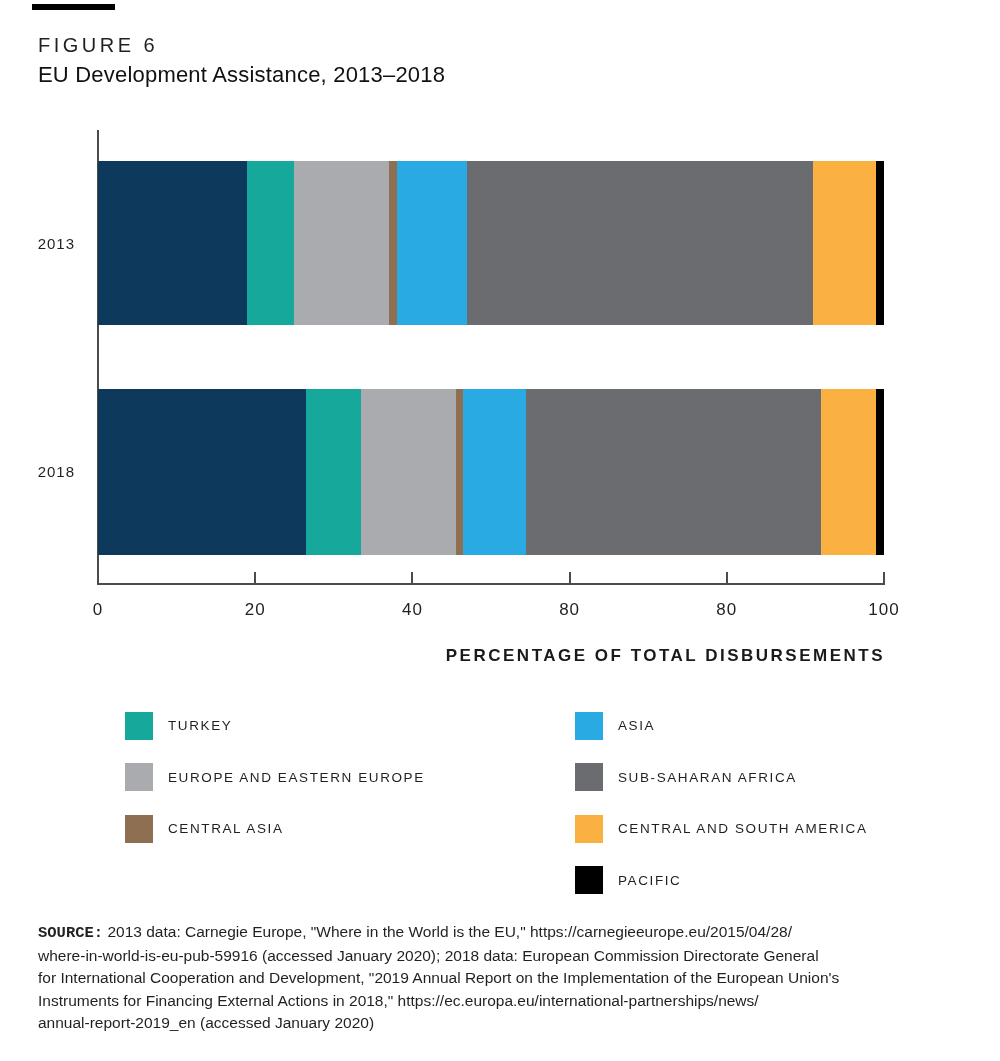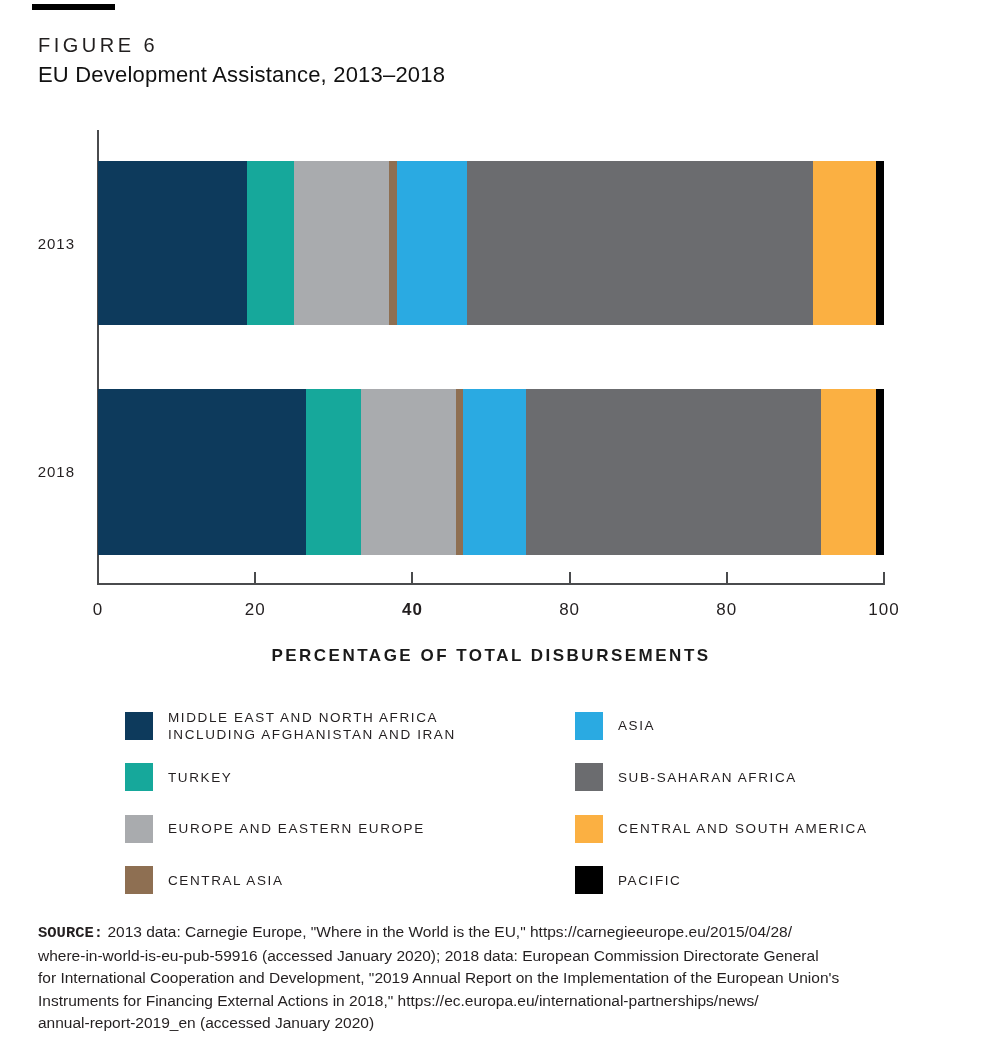--- a/index.html
+++ b/index.html
@@ -38,21 +38,21 @@
   .seg{height:100%;flex:0 0 auto;}
 
   .year-label{
     position:absolute;left:30px;width:45px;text-align:right;
     font-size:15px;letter-spacing:1px;color:#231f20;
   }
   .year-0{top:235px;}
   .year-1{top:463px;}
 
   .x-label{
-    position:absolute;left:97px;top:646px;width:788px;text-align:center;
+    position:absolute;left:97px;top:646px;width:788px;text-align:right;
     font-size:17px;font-weight:700;letter-spacing:2.5px;color:#1a1a1a;
   }
 
   
   .legend-col{position:absolute;top:700px;}
   .legend-col-1{left:125px;}
   .legend-col-2{left:575px;}
   .legend-row{display:flex;align-items:center;height:51.5px;}
   .swatch{width:28px;height:28px;flex:0 0 28px;margin-right:15px;}
   .legend-label{
@@ -79,21 +79,21 @@
 
   <div>
     <div class="y-axis"></div>
     <div class="x-axis"></div>
 
     <div>
         <div class="tick-label" style="left: 98px;">0</div>
         <div class="tick" style="left: 254.2px;"></div>
         <div class="tick-label" style="left: 255.2px;">20</div>
         <div class="tick" style="left: 411.4px;"></div>
-        <div class="tick-label" style="left: 412.4px; font-weight: bold;">40</div>
+        <div class="tick-label" style="left: 412.4px;">40</div>
         <div class="tick" style="left: 568.6px;"></div>
         <div class="tick-label" style="left: 569.6px;">80</div>
         <div class="tick" style="left: 725.8px;"></div>
         <div class="tick-label" style="left: 726.8px;">80</div>
         <div class="tick" style="left: 883px;"></div>
         <div class="tick-label" style="left: 884px;">100</div>
       </div>
 
     <div class="year-label year-0">2013</div>
     <div class="year-label year-1">2018</div>
@@ -116,25 +116,20 @@
         <div class="seg" style="width: 62.88px; background: rgb(42, 170, 226);"></div>
         <div class="seg" style="width: 294.75px; background: rgb(107, 108, 111);"></div>
         <div class="seg" style="width: 55.02px; background: rgb(251, 176, 66);"></div>
         <div class="seg" style="width: 7.86px; background: rgb(0, 0, 0);"></div>
       </div>
 
     <div class="x-label">PERCENTAGE OF TOTAL DISBURSEMENTS</div>
   </div>
 
   <div class="legend-col legend-col-1">
-      <div class="legend-row">
-        <div class="swatch" style="background: rgb(13, 58, 92);"></div>
-        <div class="legend-label">MIDDLE EAST AND NORTH AFRICA
-INCLUDING AFGHANISTAN AND IRAN</div>
-      </div>
       <div class="legend-row">
         <div class="swatch" style="background: rgb(22, 168, 155);"></div>
         <div class="legend-label">TURKEY</div>
       </div>
       <div class="legend-row">
         <div class="swatch" style="background: rgb(169, 171, 174);"></div>
         <div class="legend-label">EUROPE AND EASTERN EUROPE</div>
       </div>
       <div class="legend-row">
         <div class="swatch" style="background: rgb(142, 111, 82);"></div>

